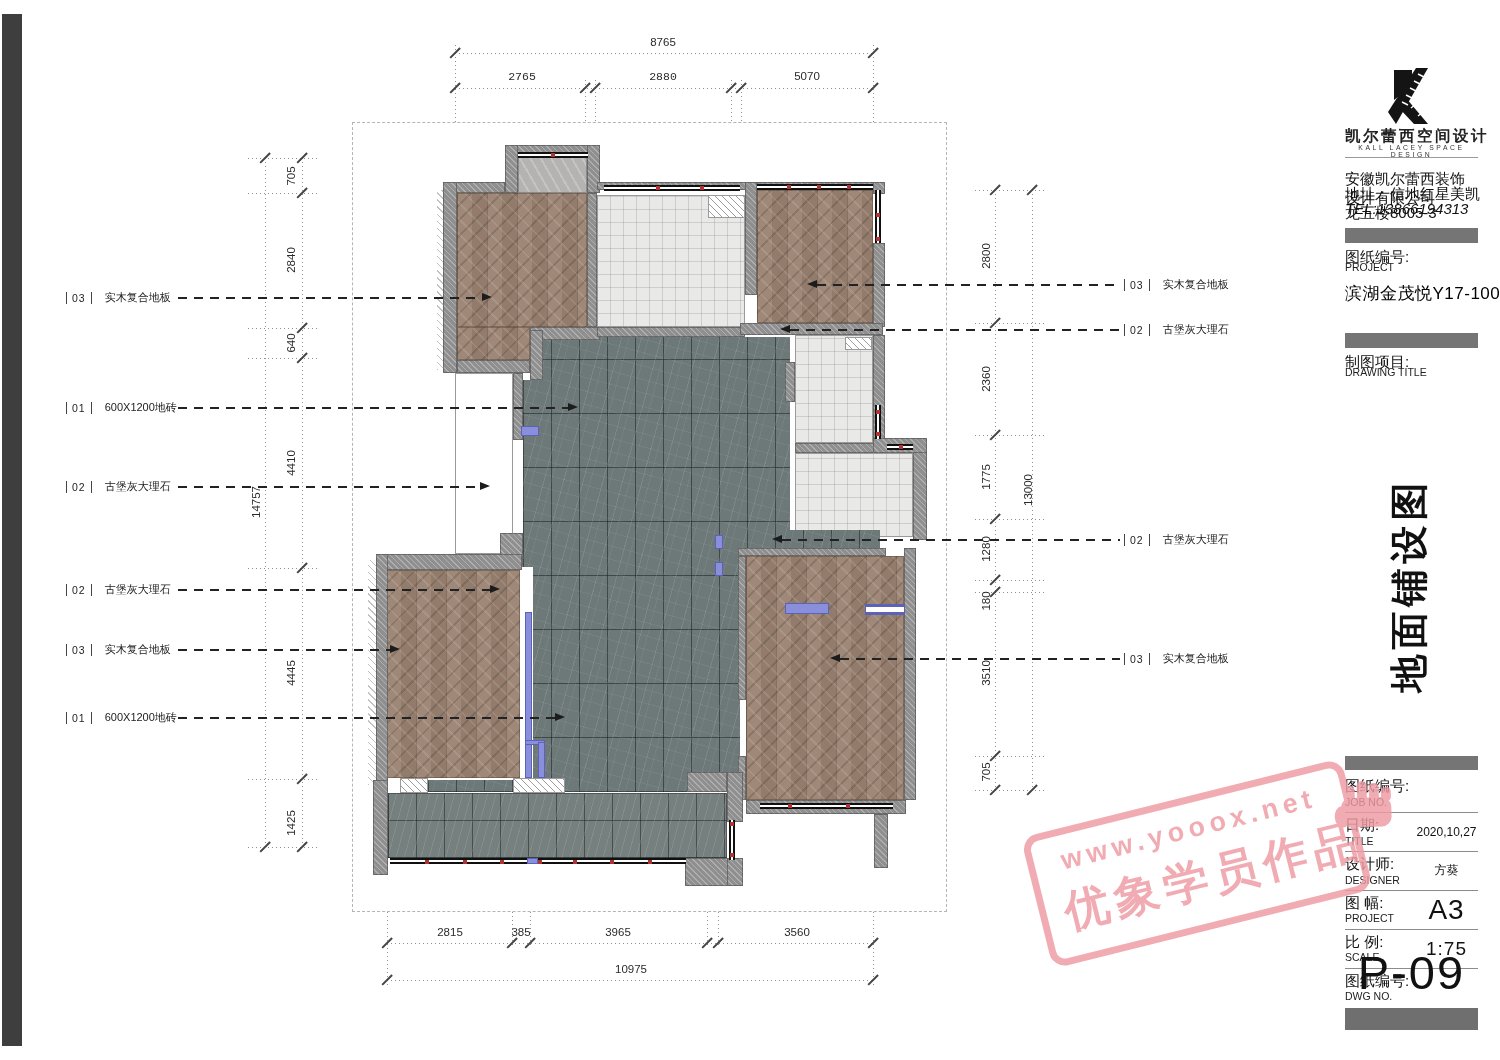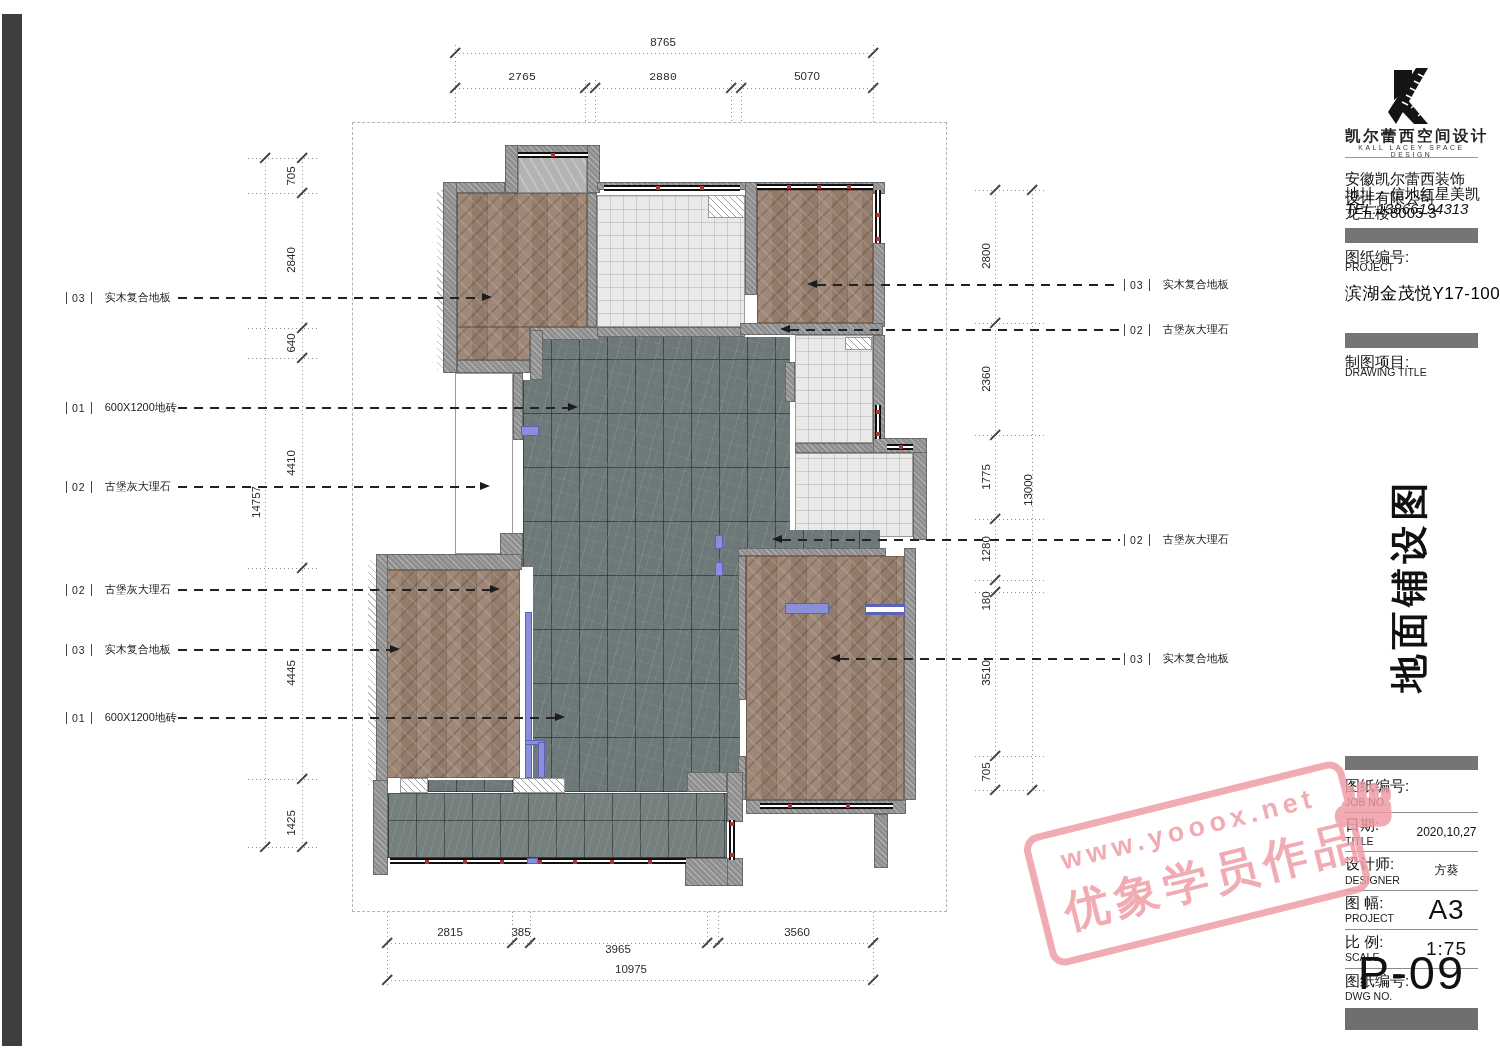--- a/index.html
+++ b/index.html
@@ -224,21 +224,21 @@
 <div class="a tk" style="left:380px;top:942px;"></div>
 <div class="a tk" style="left:505px;top:942px;"></div>
 <div class="a tk" style="left:523px;top:942px;"></div>
 <div class="a tk" style="left:700px;top:942px;"></div>
 <div class="a tk" style="left:711px;top:942px;"></div>
 <div class="a tk" style="left:866px;top:942px;"></div>
 <div class="a tk" style="left:380px;top:979px;"></div>
 <div class="a tk" style="left:866px;top:979px;"></div>
 <div class="a dim" style="left:450px;top:932px;">2815</div>
 <div class="a dim" style="left:521px;top:932px;">385</div>
-<div class="a dim" style="left:618px;top:932px;margin-top:17px;">3965</div>
+<div class="a dim" style="left:618px;top:932px;">3965</div>
 <div class="a dim" style="left:797px;top:932px;">3560</div>
 <div class="a dim" style="left:631px;top:969px;">10975</div>
 
 <div class="a dotv" style="left:302px;top:158px;height:689px;"></div>
 <div class="a dotv" style="left:265px;top:158px;height:689px;"></div>
 <div class="a dotl" style="left:248px;top:158px;width:70px;"></div>
 <div class="a dotl" style="left:248px;top:193px;width:70px;"></div>
 <div class="a dotl" style="left:248px;top:328px;width:70px;"></div>
 <div class="a dotl" style="left:248px;top:358px;width:70px;"></div>
 <div class="a dotl" style="left:248px;top:568px;width:70px;"></div>

